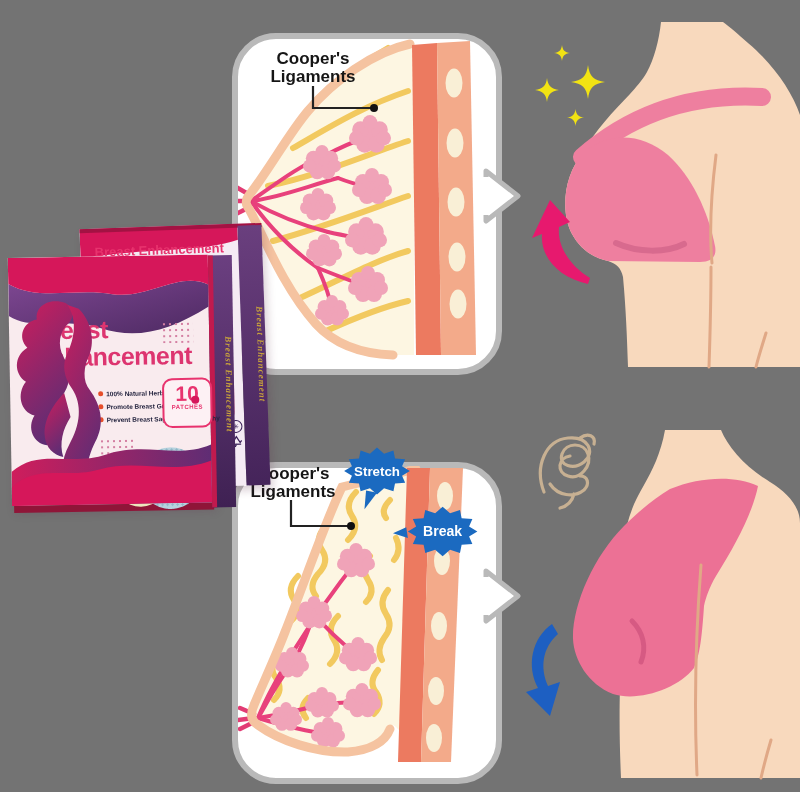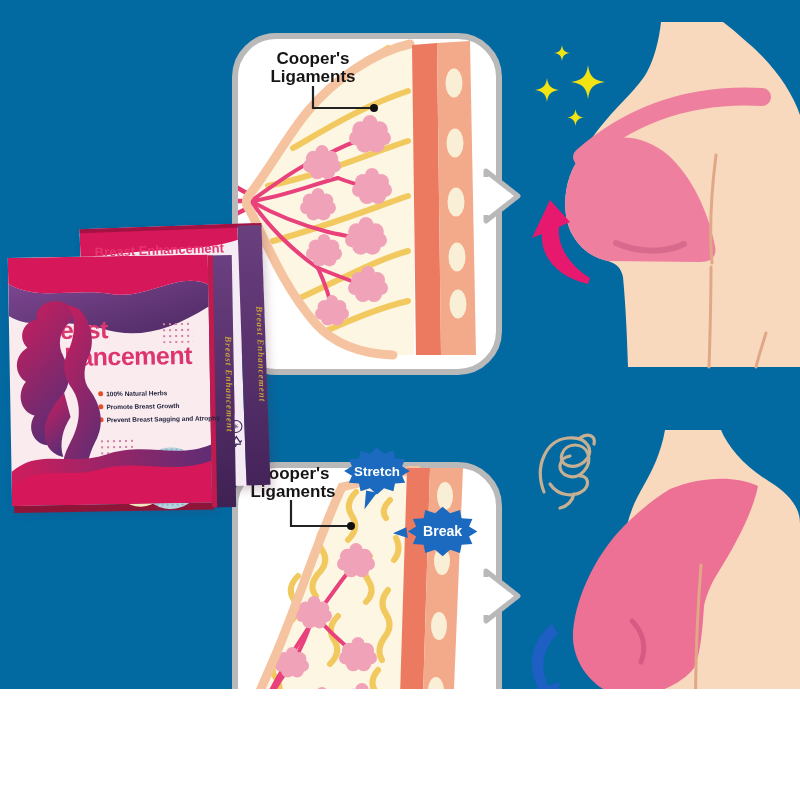--- a/index.html
+++ b/index.html
@@ -1,16 +1,16 @@
 <!DOCTYPE html>
 <html><head>
 <meta charset="utf-8">
 <style>
   html,body{margin:0;padding:0;background:#fff;}
-  #canvas{position:relative;width:800px;height:689px;background:#0369a1;overflow:hidden;
+  #canvas{position:relative;width:800px;height:792px;background:#737373;overflow:hidden;
           font-family:"Liberation Sans",sans-serif;}
   .abs{position:absolute;}
   .bubble{position:absolute;background:#fff;border:6px solid #b9b9b9;border-radius:44px;z-index:1;}
   .coopers-label{position:absolute;z-index:3;text-align:center;color:#151515;
                  font-size:17px;font-weight:bold;line-height:1.08;}
   .burst-svg{position:absolute;z-index:4;}
   .burst-text{font-family:"Liberation Sans",sans-serif;font-weight:bold;font-size:17px;fill:#fff;}
   .pointer-svg{position:absolute;z-index:2;}
   .diagram-svg{position:absolute;z-index:2;}
   
@@ -367,20 +367,25 @@
         <div class="feature">
           <span class="fdot"></span>
           <span>Promote Breast Growth</span>
         </div>
         <div class="feature">
           <span class="fdot"></span>
           <span>Prevent Breast Sagging and Atrophy</span>
         </div>
       </div>
       <div class="dotgrid" style="left:88px;top:182px;width:34px;height:18px;z-index:2;"></div>
+      <div class="patchbadge">
+        <div class="num">10</div>
+        <div class="dot0"></div>
+        <div class="lbl">PATCHES</div>
+      </div>
       <svg class="abs" style="left:2px;top:40px;z-index:2;" width="105" height="212" viewBox="0 0 105 212">
         <defs>
           <linearGradient id="gradS" x1="0" y1="0" x2="0.4" y2="1">
             <stop offset="0" stop-color="#cf1d5c"></stop>
               <stop offset="1" stop-color="#5f2d74"></stop>
           </linearGradient>
         </defs>
         <path fill="url(#gradS)" d="M55,6 C40,0 24,8 26,22 C12,24 6,40 16,50 C2,58 2,76 14,84
           C4,96 8,114 22,118 C14,130 20,146 34,148 L44,136 C38,120 44,108 52,96
           C60,84 58,70 52,60 C46,48 48,34 58,26 C64,20 62,10 55,6 Z"></path>

